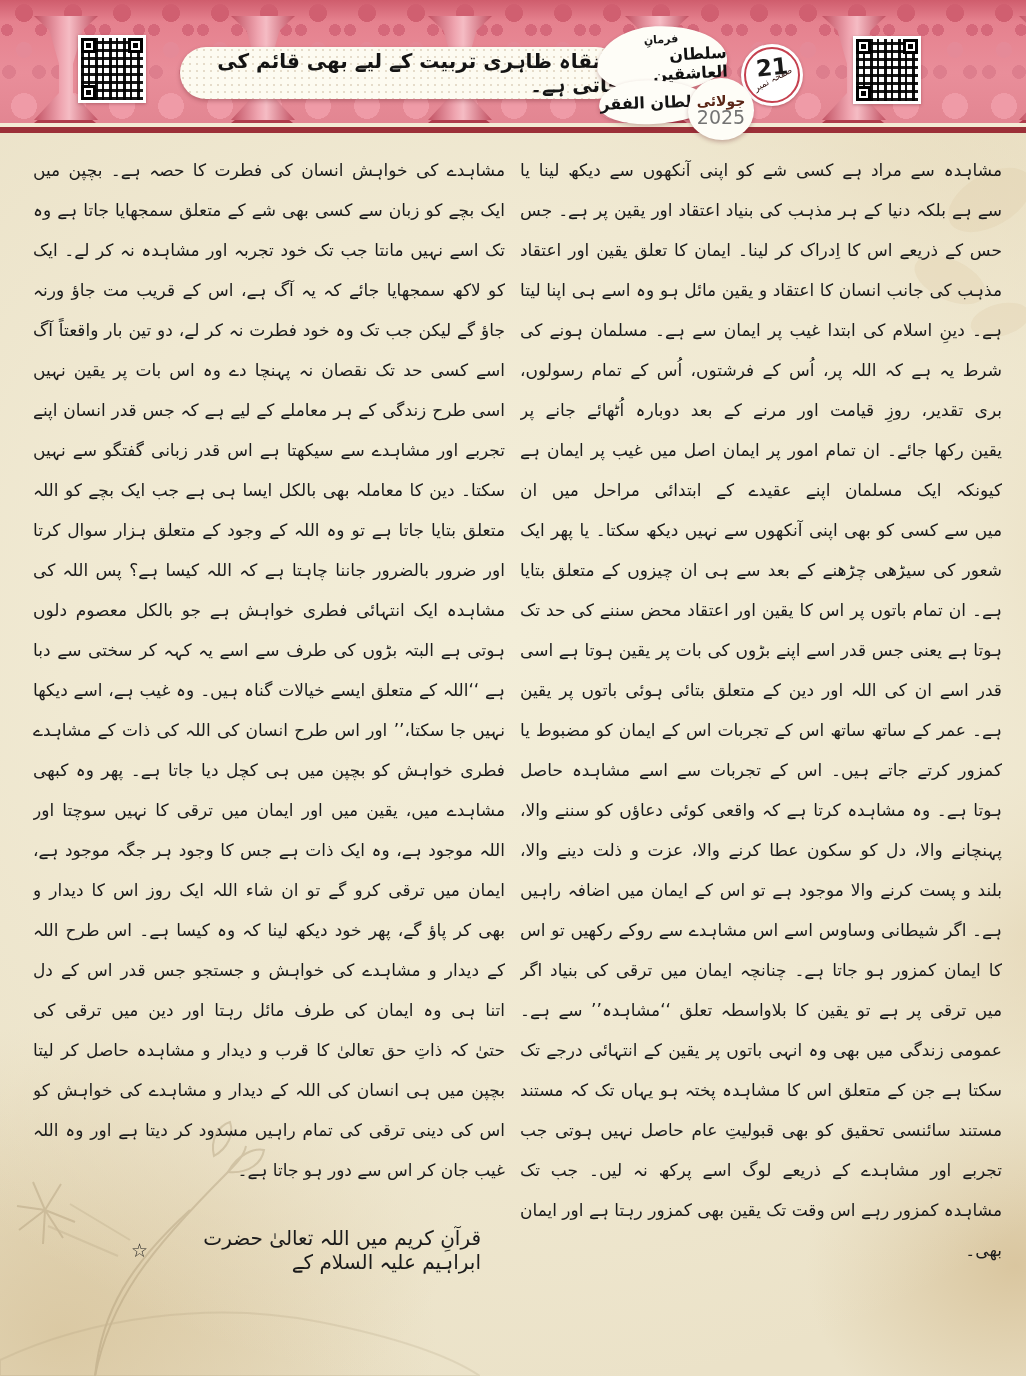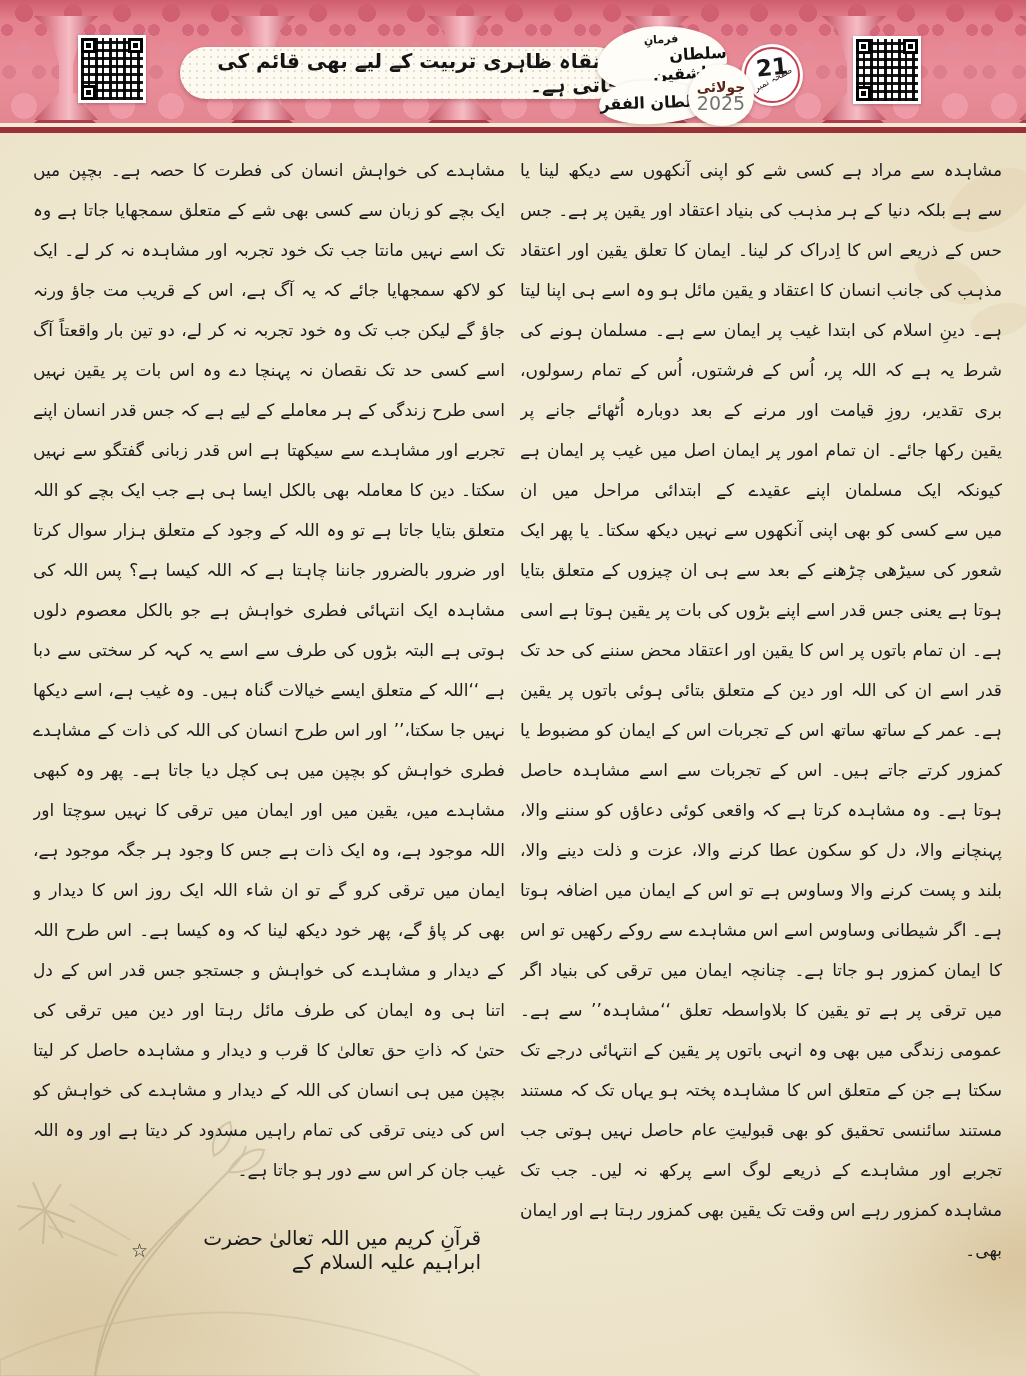--- a/index.html
+++ b/index.html
@@ -68,21 +68,21 @@
     display:flex;align-items:center;justify-content:center;
   }
   .banner-text{direction:rtl;font-size:20px;font-weight:bold;color:#141414;letter-spacing:-.2px;}
   .blob{position:absolute;background:#fefdf7;box-shadow:0 2px 4px rgba(100,25,35,.3);z-index:12;
         display:flex;flex-direction:column;align-items:center;justify-content:center;}
   .blob-farman{left:597px;top:26px;width:130px;height:66px;border-radius:46% 54% 52% 48%/60% 55% 45% 40%;transform:rotate(-3deg);}
   .farman-small{font-size:11px;font-weight:bold;color:#161616;direction:rtl;line-height:12px;}
   .farman-main{font-size:16px;font-weight:bold;color:#101010;direction:rtl;line-height:19px;}
   .blob-sultanulfaqr{left:599px;top:80px;width:110px;height:44px;border-radius:40% 60% 55% 45%/55% 60% 40% 45%;transform:rotate(-2deg);}
   .sultanulfaqr-text{font-size:16px;font-weight:bold;color:#141414;direction:rtl;}
-  .blob-date{left:688px;top:64px;width:66px;height:62px;border-radius:50% 50% 48% 52%/55% 52% 48% 45%;}
+  .blob-date{left:688px;top:78px;width:66px;height:62px;border-radius:50% 50% 48% 52%/55% 52% 48% 45%;}
   .date-month{font-size:14px;font-weight:bold;color:#5a2617;direction:rtl;line-height:16px;}
   .date-year{font-size:19px;font-weight:normal;color:#737373;line-height:17px;}
   .pagenum-circle{
     position:absolute;left:741px;top:44px;width:62px;height:62px;border-radius:50%;
     background:#fff;z-index:11;box-shadow:0 1px 3px rgba(100,25,35,.35);
   }
   .pagenum-circle::before{content:"";position:absolute;inset:3px;border:2px solid #c5404f;border-radius:50%;}
   .pagenum-value{
     position:absolute;left:0;top:10px;width:100%;text-align:center;
     font-size:23px;font-weight:bold;color:#191919;transform:rotate(-6deg);
@@ -197,45 +197,45 @@
       <div class="u-line">سے ہے بلکہ دنیا کے ہر مذہب کی بنیاد اعتقاد اور یقین پر ہے۔ جس</div>
       <div class="u-line">حس کے ذریعے اس کا اِدراک کر لینا۔ ایمان کا تعلق یقین اور اعتقاد</div>
       <div class="u-line">مذہب کی جانب انسان کا اعتقاد و یقین مائل ہو وہ اسے ہی اپنا لیتا</div>
       <div class="u-line">ہے۔ دینِ اسلام کی ابتدا غیب پر ایمان سے ہے۔ مسلمان ہونے کی</div>
       <div class="u-line">شرط یہ ہے کہ اللہ پر، اُس کے فرشتوں، اُس کے تمام رسولوں، اچھی یا</div>
       <div class="u-line">بری تقدیر، روزِ قیامت اور مرنے کے بعد دوبارہ اُٹھائے جانے پر</div>
       <div class="u-line">یقین رکھا جائے۔ ان تمام امور پر ایمان اصل میں غیب پر ایمان ہے</div>
       <div class="u-line">کیونکہ ایک مسلمان اپنے عقیدے کے ابتدائی مراحل میں ان</div>
       <div class="u-line">میں سے کسی کو بھی اپنی آنکھوں سے نہیں دیکھ سکتا۔ یا پھر ایک بچے کو</div>
       <div class="u-line">شعور کی سیڑھی چڑھنے کے بعد سے ہی ان چیزوں کے متعلق بتایا جاتا</div>
+      <div class="u-line">ہے۔ ان تمام باتوں پر اس کا یقین اور اعتقاد محض سننے کی حد تک</div>
       <div class="u-line">ہوتا ہے یعنی جس قدر اسے اپنے بڑوں کی بات پر یقین ہوتا ہے اسی</div>
-      <div class="u-line">ہے۔ ان تمام باتوں پر اس کا یقین اور اعتقاد محض سننے کی حد تک</div>
       <div class="u-line">قدر اسے ان کی اللہ اور دین کے متعلق بتائی ہوئی باتوں پر یقین ہوتا</div>
       <div class="u-line">ہے۔ عمر کے ساتھ ساتھ اس کے تجربات اس کے ایمان کو مضبوط یا</div>
       <div class="u-line">کمزور کرتے جاتے ہیں۔ اس کے تجربات سے اسے مشاہدہ حاصل</div>
       <div class="u-line">ہوتا ہے۔ وہ مشاہدہ کرتا ہے کہ واقعی کوئی دعاؤں کو سننے والا، رزق</div>
       <div class="u-line">پہنچانے والا، دل کو سکون عطا کرنے والا، عزت و ذلت دینے والا،</div>
-      <div class="u-line">بلند و پست کرنے والا وساوس ہے تو اس کے ایمان میں اضافہ ہوتا</div>
+      <div class="u-line">بلند و پست کرنے والا موجود ہے تو اس کے ایمان میں اضافہ راہیں</div>
       <div class="u-line">ہے۔ اگر شیطانی وساوس اسے اس مشاہدے سے روکے رکھیں تو اس</div>
       <div class="u-line">کا ایمان کمزور ہو جاتا ہے۔ چنانچہ ایمان میں ترقی کی بنیاد اگر یقین</div>
       <div class="u-line">میں ترقی پر ہے تو یقین کا بلاواسطہ تعلق ‘‘مشاہدہ’’ سے ہے۔ انسان کی</div>
       <div class="u-line">عمومی زندگی میں بھی وہ انہی باتوں پر یقین کے انتہائی درجے تک پہنچ</div>
       <div class="u-line">سکتا ہے جن کے متعلق اس کا مشاہدہ پختہ ہو یہاں تک کہ مستند سے</div>
       <div class="u-line">مستند سائنسی تحقیق کو بھی قبولیتِ عام حاصل نہیں ہوتی جب تک</div>
       <div class="u-line">تجربے اور مشاہدے کے ذریعے لوگ اسے پرکھ نہ لیں۔ جب تک</div>
       <div class="u-line">مشاہدہ کمزور رہے اس وقت تک یقین بھی کمزور رہتا ہے اور ایمان</div>
       <div class="u-line">بھی۔</div>
     </div>
 
   <div class="col col-left">
       <div class="u-line">مشاہدے کی خواہش انسان کی فطرت کا حصہ ہے۔ بچپن میں جب</div>
       <div class="u-line">ایک بچے کو زبان سے کسی بھی شے کے متعلق سمجھایا جاتا ہے وہ تب</div>
       <div class="u-line">تک اسے نہیں مانتا جب تک خود تجربہ اور مشاہدہ نہ کر لے۔ ایک بچے</div>
       <div class="u-line">کو لاکھ سمجھایا جائے کہ یہ آگ ہے، اس کے قریب مت جاؤ ورنہ جل</div>
-      <div class="u-line">جاؤ گے لیکن جب تک وہ خود تجربہ نہ کر لے، دو تین بار واقعتاً آگ</div>
+      <div class="u-line">جاؤ گے لیکن جب تک وہ خود فطرت نہ کر لے، دو تین بار واقعتاً آگ</div>
       <div class="u-line">اسے کسی حد تک نقصان نہ پہنچا دے وہ اس بات پر یقین نہیں کرتا۔</div>
       <div class="u-line">اسی طرح زندگی کے ہر معاملے کے لیے ہے کہ جس قدر انسان اپنے</div>
       <div class="u-line">تجربے اور مشاہدے سے سیکھتا ہے اس قدر زبانی گفتگو سے نہیں سیکھ</div>
       <div class="u-line">سکتا۔ دین کا معاملہ بھی بالکل ایسا ہی ہے جب ایک بچے کو اللہ کے</div>
       <div class="u-line">متعلق بتایا جاتا ہے تو وہ اللہ کے وجود کے متعلق ہزار سوال کرتا ہے</div>
       <div class="u-line">اور ضرور بالضرور جاننا چاہتا ہے کہ اللہ کیسا ہے؟ پس اللہ کی ذات کا</div>
       <div class="u-line">مشاہدہ ایک انتہائی فطری خواہش ہے جو بالکل معصوم دلوں میں پیدا</div>
       <div class="u-line">ہوتی ہے البتہ بڑوں کی طرف سے اسے یہ کہہ کر سختی سے دبا دیا جاتا</div>
       <div class="u-line">ہے ‘‘اللہ کے متعلق ایسے خیالات گناہ ہیں۔ وہ غیب ہے، اسے دیکھا</div>
       <div class="u-line">نہیں جا سکتا،’’ اور اس طرح انسان کی اللہ کی ذات کے مشاہدے کی</div>

